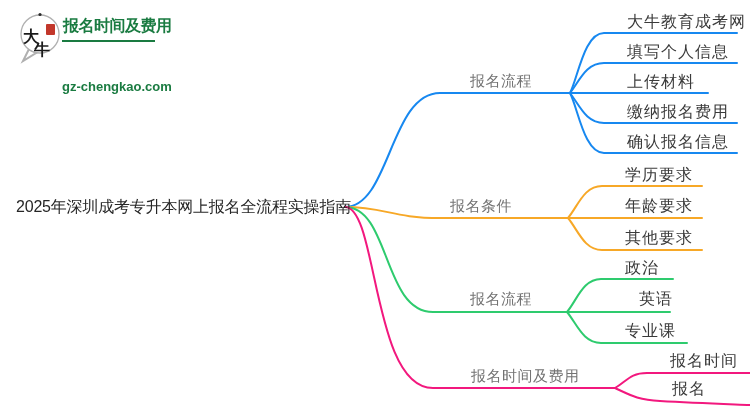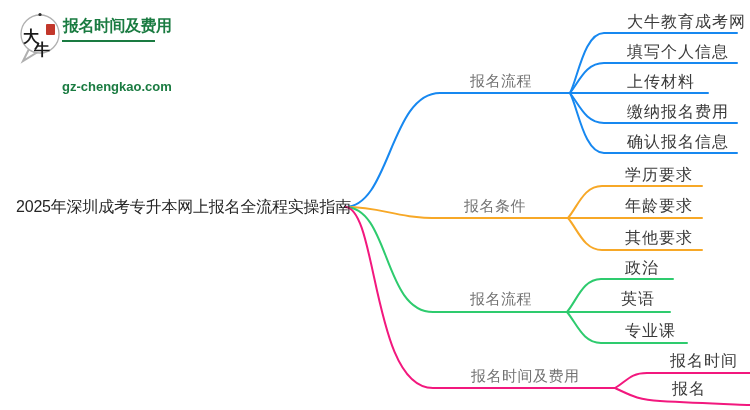--- a/index.html
+++ b/index.html
@@ -66,27 +66,27 @@
 
   <div class="lbl root-lbl">2025年深圳成考专升本网上报名全流程实操指南</div>
 
   <div class="lbl branch-lbl" style="left:470px;top:72px">报名流程</div>
   <div class="lbl child-lbl" style="left:627px;top:13px">大牛教育成考网</div>
   <div class="lbl child-lbl" style="left:627px;top:43px">填写个人信息</div>
   <div class="lbl child-lbl" style="left:627px;top:73px">上传材料</div>
   <div class="lbl child-lbl" style="left:627px;top:133px">确认报名信息</div>
   <div class="lbl child-lbl" style="left:627px;top:103px">缴纳报名费用</div>
 
-  <div class="lbl branch-lbl" style="left:464px;top:197px">报名条件</div>
+  <div class="lbl branch-lbl" style="left:450px;top:197px">报名条件</div>
   <div class="lbl child-lbl" style="left:625px;top:166px">学历要求</div>
   <div class="lbl child-lbl" style="left:625px;top:197px">年龄要求</div>
   <div class="lbl child-lbl" style="left:625px;top:229px">其他要求</div>
 
   <div class="lbl branch-lbl" style="left:470px;top:290px">报名流程</div>
   <div class="lbl child-lbl" style="left:625px;top:259px">政治</div>
-  <div class="lbl child-lbl" style="left:621px;top:290px">英语</div>
+  <div class="lbl child-lbl" style="left:639px;top:290px">英语</div>
   <div class="lbl child-lbl" style="left:625px;top:322px">专业课</div>
 
   <div class="lbl branch-lbl" style="left:471px;top:367px">报名时间及费用</div>
   <div class="lbl child-lbl" style="left:670px;top:352px">报名时间</div>
   <div class="lbl child-lbl" style="left:672px;top:380px">报名</div>
 
 </div>
 
 </body></html>

